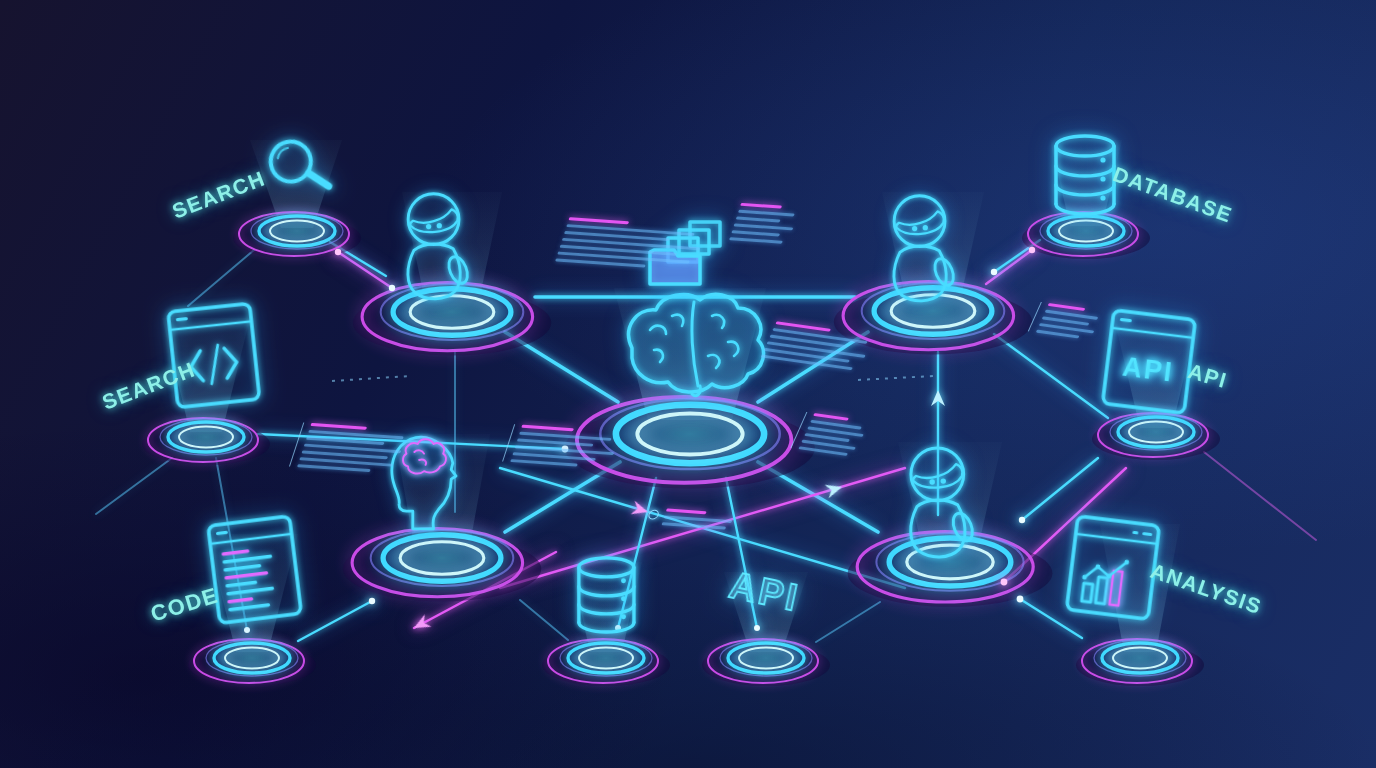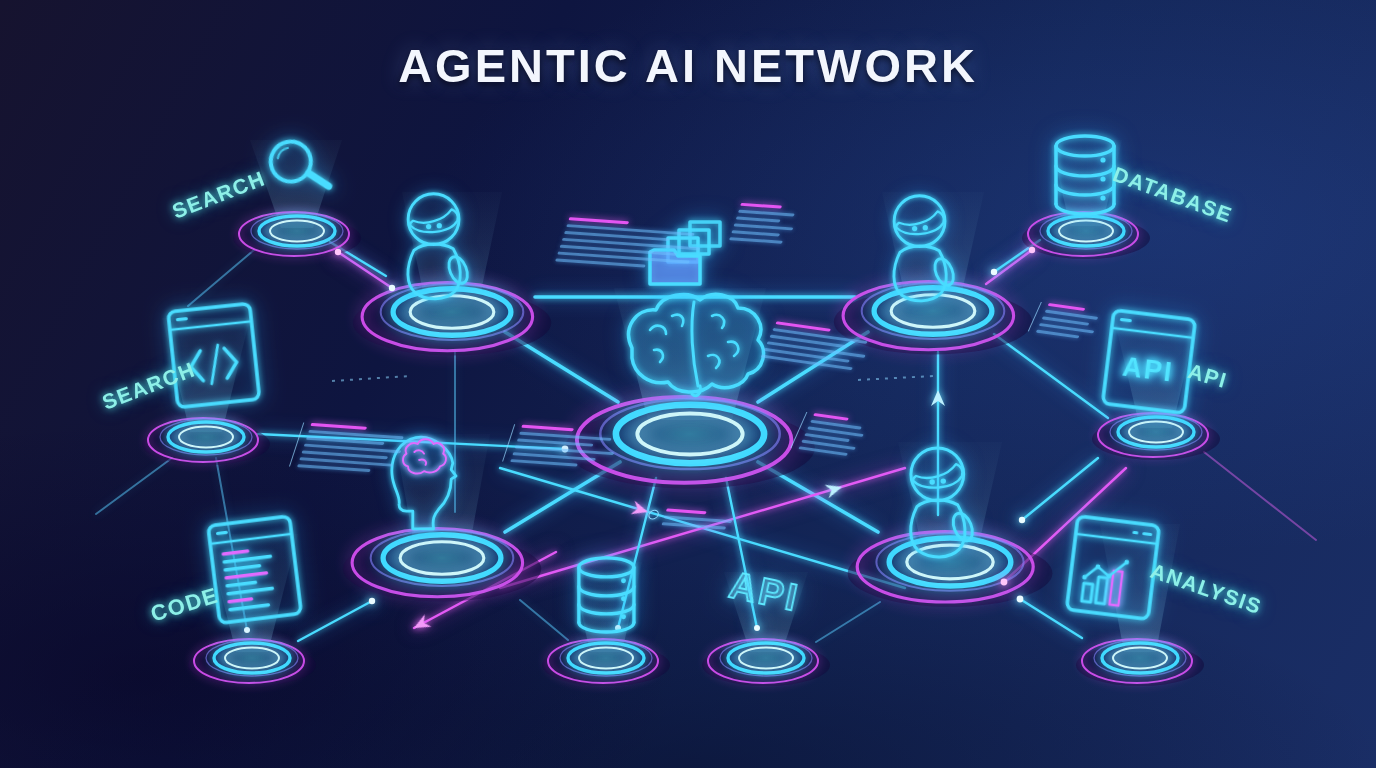--- a/index.html
+++ b/index.html
@@ -58,21 +58,20 @@
       border:1.5px solid #8fd9ff;border-radius:50%;box-shadow:0 0 5px rgba(110,210,255,.8);}
   .bar{height:3px;background:rgba(108,190,255,.62);border-radius:2px;
       box-shadow:0 0 4px rgba(90,180,255,.5);}
   .bar.m{background:#e455f2;box-shadow:0 0 7px rgba(230,90,245,.85);}
 </style>
 </head>
 <body>
 
 <div class="scene">
 
-  <h1 class="title">AGENTIC AI NETWORK</h1>
 
   <svg class="art" width="1376" height="768" viewBox="0 0 1376 768">
     <defs>
       <linearGradient id="beamG" x1="0" y1="1" x2="0" y2="0">
         <stop offset="0" stop-color="rgba(150,230,255,0.30)"></stop>
         <stop offset="0.5" stop-color="rgba(150,230,255,0.12)"></stop>
         <stop offset="1" stop-color="rgba(150,230,255,0.03)"></stop>
       </linearGradient>
       <radialGradient id="padC" cx="0.5" cy="0.5" r="0.65">
         <stop offset="0" stop-color="rgba(80,210,225,0.32)"></stop>

